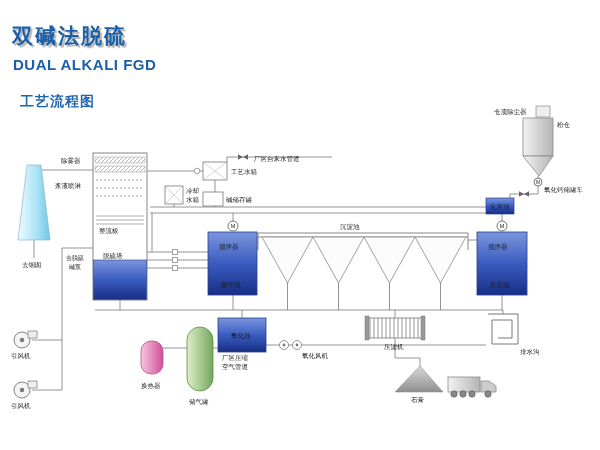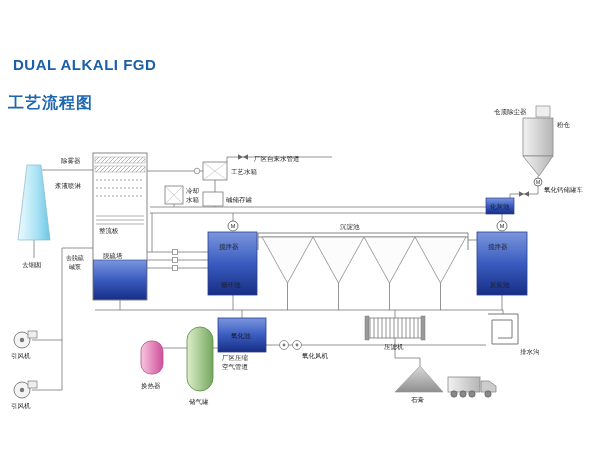--- a/index.html
+++ b/index.html
@@ -2,29 +2,30 @@
 <html><head>
 <meta charset="utf-8">
 <style>
   html,body{margin:0;padding:0;background:#ffffff;}
   .page{position:relative;width:600px;height:450px;background:#ffffff;overflow:hidden;
         font-family:"Liberation Sans",sans-serif;}
   .title{position:absolute;left:12px;top:22px;font-size:21px;font-weight:bold;
          color:#1b5fa8;text-shadow:2px 2px 1px #b4b4b4;letter-spacing:2px;}
   .subtitle{position:absolute;left:13px;top:56px;font-size:15px;font-weight:bold;
             color:#1b5fa8;letter-spacing:0.5px;}
-  .section{position:absolute;left:8px;top:93px;font-size:16px;font-weight:bold;
+  .section{position:absolute;left:20px;top:93px;font-size:14px;font-weight:bold;
            color:#1e66b0;letter-spacing:1px;}
   .diagram{position:absolute;left:0;top:100px;width:600px;height:350px;}
   svg text{font-family:"Liberation Sans",sans-serif;fill:#1c1c1c;}
 </style>
 </head>
 <body>
 
 <div class="page">
+  <div class="title">双碱法脱硫</div>
   <div class="subtitle">DUAL ALKALI FGD</div>
   <div class="section">工艺流程图</div>
 
   <div class="diagram">
   <svg width="600" height="350" viewBox="0 0 600 350">
     <defs>
       <linearGradient id="gTank" x1="0" y1="0" x2="0" y2="1">
         <stop offset="0" stop-color="#7b96dd"></stop>
             <stop offset="0.5" stop-color="#3a5cc0"></stop>
             <stop offset="1" stop-color="#172e85"></stop>

